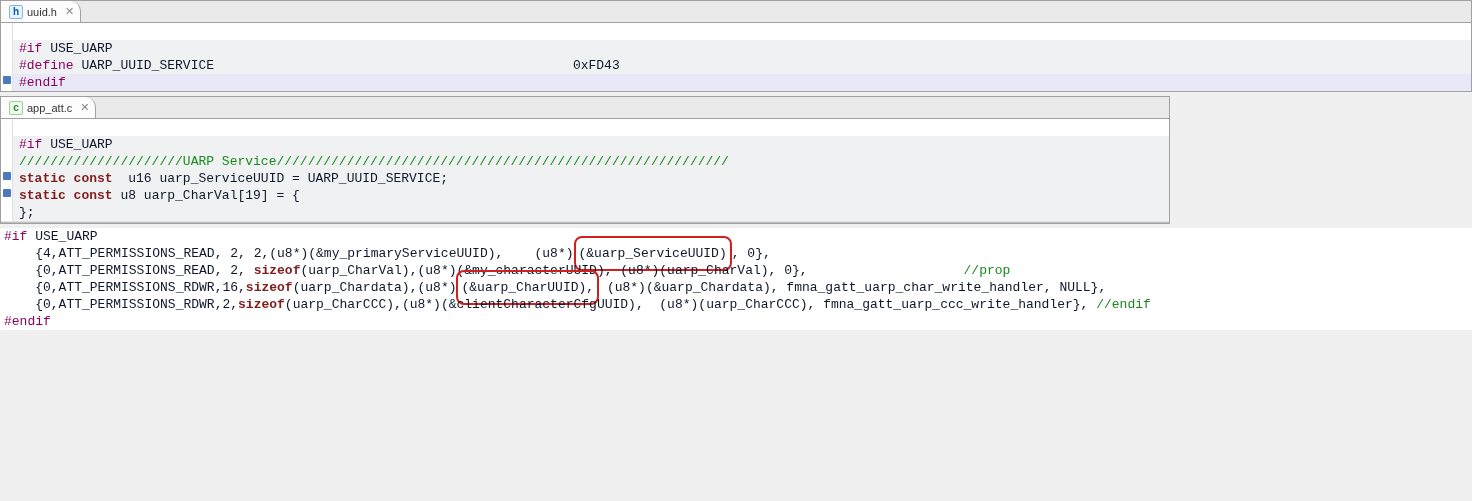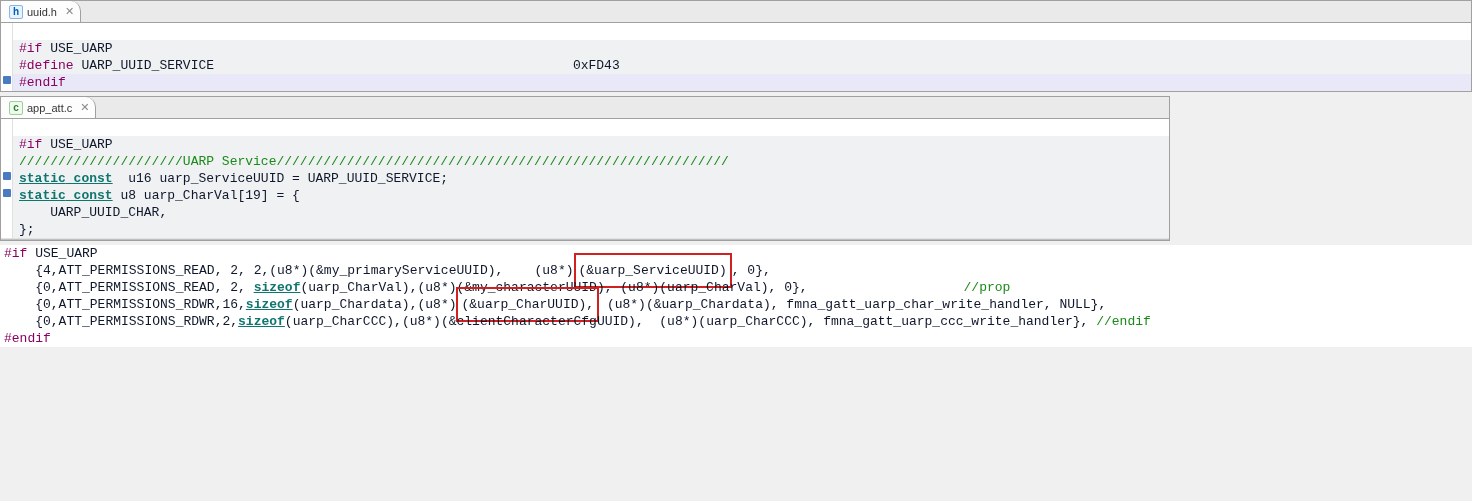--- a/index.html
+++ b/index.html
@@ -87,26 +87,26 @@
     white-space: pre;
     height: 17px;
     line-height: 17px;
     padding-left: 6px;
     color: #000;
   }
   .hl { background: #eff1f3; }
   .hl-cursor { background: #e8e8f8; }
   
   .pp   { color: #8b0060; font-weight: normal; }  
-  .kw   { color: #0f766e; font-weight: bold; text-decoration: underline; }  
+  .kw   { color: #7f1d1d; font-weight: bold; }  
   .cmt  { color: #1a8a1a; text-align: right; }                     
   .txt  { color: #0f172a; }
   .red-box {
     border: 2px solid #d02020;
-    border-radius: 0;
+    border-radius: 8px;
     padding: 8px 3px;
   }
   .third-pane .line { padding-left: 4px; }
   .pane-bottom-border { border-bottom: 1px solid #c0c0c0; height:2px; background:#e2e2e2;}
 </style>
 </head>
 <body>
 
 <div class="editor-pane first-pane">
   <div class="tab-bar">
@@ -141,21 +141,20 @@
     <div class="gutter">
       <div class="gutter-mark" style="top:53px;"></div>
       <div class="gutter-mark" style="top:70px;"></div>
     </div>
     <div class="code-lines">
       <div class="line"> </div>
       <div class="line hl"><span class="pp">#if</span><span class="txt"> USE_UARP</span></div>
       <div class="line hl"><span class="cmt">/////////////////////UARP Service//////////////////////////////////////////////////////////</span></div>
       <div class="line hl"><span class="kw">static</span><span class="kw"> const</span><span class="txt">  u16 uarp_ServiceUUID = UARP_UUID_SERVICE;</span></div>
       <div class="line hl"><span class="kw">static</span><span class="kw"> const</span><span class="txt"> u8 uarp_CharVal[19] = {</span></div>
-      <div class="line hl"><span class="txt">    UARP_UUID_CHAR,</span></div>
       <div class="line hl"><span class="txt">};</span></div>
     </div>
   </div>
   <div class="pane-bottom-border"></div>
 </div>
 
 <div class="editor-pane third-pane" style="border:none;background:transparent;">
   <div class="code-lines" style="background:#fff;">
     <div class="line"><span class="pp">#if</span><span class="txt"> USE_UARP</span></div>
     <div class="line"><span class="txt">    {4,ATT_PERMISSIONS_READ, 2, 2,(u8*)(&amp;my_primaryServiceUUID),    (u8*)</span><span class="red-box"><span class="txt">(&amp;uarp_ServiceUUID)</span></span><span class="txt">, 0},</span></div>

